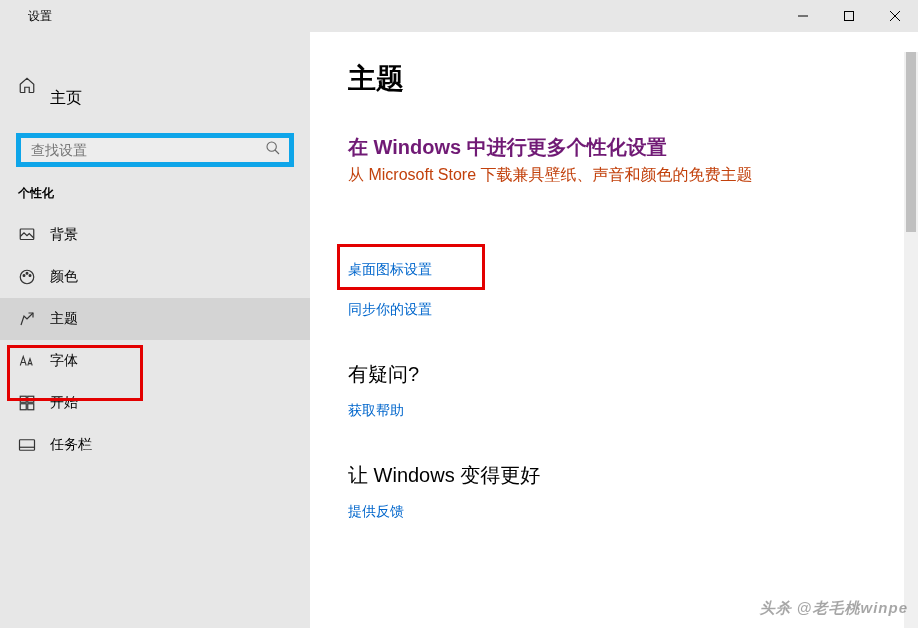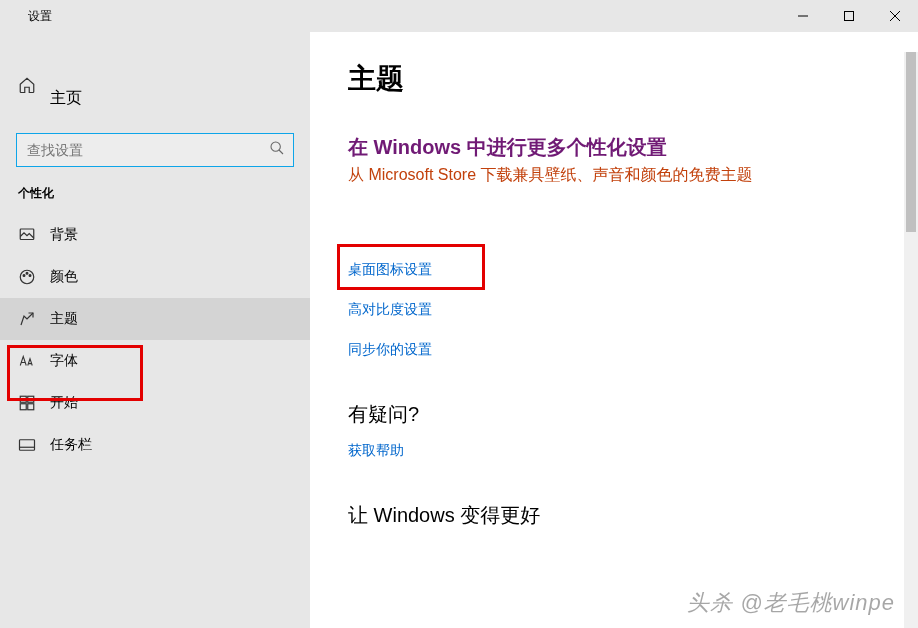--- a/index.html
+++ b/index.html
@@ -11,21 +11,21 @@
     .win-btn { width: 46px; height: 32px; display: flex; align-items: center; justify-content: center; cursor: pointer; }
     .win-btn svg { width: 10px; height: 10px; }
     
     .app-body { display: flex; height: calc(100% - 32px); }
     
     .sidebar { width: 310px; background: #e7e7e7; padding-top: 18px; position: relative; }
     .home-row { display: flex; align-items: center; padding: 10px 18px; gap: 14px; cursor: pointer; }
     .home-row .icon { width: 18px; height: 18px; display:flex; align-items:center; justify-content:center; }
     .home-label { font-size: 16px; color: #000; margin-top: 28px; }
     
-    .search-box { margin: 14px 16px 18px 16px; height: 34px; border: 1px solid #0ea5e9; background: #ededed; display: flex; align-items: center; padding: 0 8px 0 10px; }
+    .search-box { margin: 14px 16px 18px 16px; height: 34px; border: 5px solid #0ea5e9; background: #ededed; display: flex; align-items: center; padding: 0 8px 0 10px; }
     .search-input { flex: 1; border: none; background: transparent; font-size: 14px; color: #666; outline: none; }
     .search-icon { color: #333; }
     
     .category-label { font-size: 12px; font-weight: 600; padding: 0 18px 12px 18px; color: #000; }
     
     .nav-item { display: flex; align-items: center; padding: 12px 18px; gap: 14px; cursor: pointer; font-size: 14px; color: #000; }
     .nav-item .icon { width: 18px; height: 18px; display:flex; align-items:center; justify-content:center; color:#333; }
     .nav-item.selected { background: #d4d4d4; }
     
     .content { flex: 1; padding: 28px 40px 0 38px; position: relative; overflow: hidden; }
@@ -35,21 +35,21 @@
     .section-h2 { font-size: 20px; font-weight: 400; margin-bottom: 14px; color:#000;}
     .link { color: #0066cc; font-size: 14px; cursor: pointer; display: block; margin-bottom: 22px; font-family: Liberation Serif, serif; }
     .section-block { margin-bottom: 42px; }
     
     .scrollbar { position: absolute; right: 0; top: 20px; bottom: 0; width: 14px; background: #f0f0f0; }
     .scroll-thumb { position: absolute; left: 2px; right: 2px; top: 0; height: 180px; background: #c0c0c0; }
     
     .red-box-sidebar { position: absolute; border: 3px solid #e30000; left: 7px; top: 345px; width: 136px; height: 56px; pointer-events: none; }
     .red-box-link { position: absolute; border: 3px solid #e30000; left: 337px; top: 244px; width: 148px; height: 46px; pointer-events: none; }
     
-    .watermark { position: absolute; right: 23px; bottom: 10px; font-size: 22px; color: rgba(0,0,0,0.35); font-style: italic; letter-spacing: 1px; pointer-events:none;}
+    .watermark { position: absolute; right: 10px; bottom: 10px; font-size: 15px; color: rgba(0,0,0,0.35); font-style: italic; letter-spacing: 1px; pointer-events:none;font-weight:bold;}
   </style>
 </head>
 <body>
 
 <div class="titlebar">
   <span class="titlebar-title">设置</span>
   <div class="win-controls">
     <div class="win-btn">
       <svg viewBox="0 0 10 10">
           <line x1="0" y1="5" x2="10" y2="5" stroke="#000" stroke-width="1"></line>
@@ -153,31 +153,31 @@
   </div>
 
   <div class="content">
     <div class="page-title">主题</div>
 
     <div class="section-title">在 Windows 中进行更多个性化设置</div>
     <div class="section-sub">从 Microsoft Store 下载兼具壁纸、声音和颜色的免费主题</div>
 
     <div class="section-block">
       <a class="link">桌面图标设置</a>
-      <a class="link">高对比度设置</a>
       <a class="link">同步你的设置</a>
     </div>
 
     <div class="section-block">
       <div class="section-h2">有疑问?</div>
       <a class="link">获取帮助</a>
     </div>
 
     <div class="section-block">
       <div class="section-h2">让 Windows 变得更好</div>
+      <a class="link">提供反馈</a>
     </div>
 
     <div class="scrollbar">
       <div class="scroll-thumb"></div>
     </div>
   </div>
 </div>
 
 <div class="red-box-sidebar"></div>
 <div class="red-box-link"></div>

